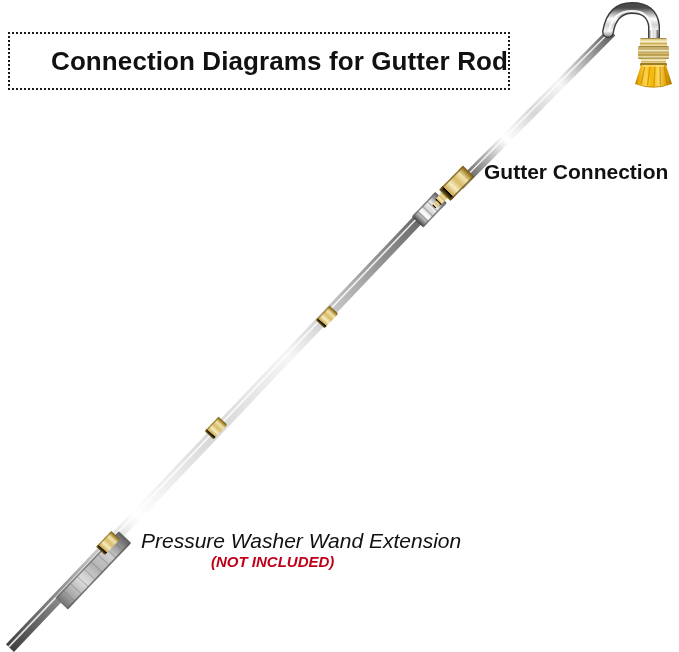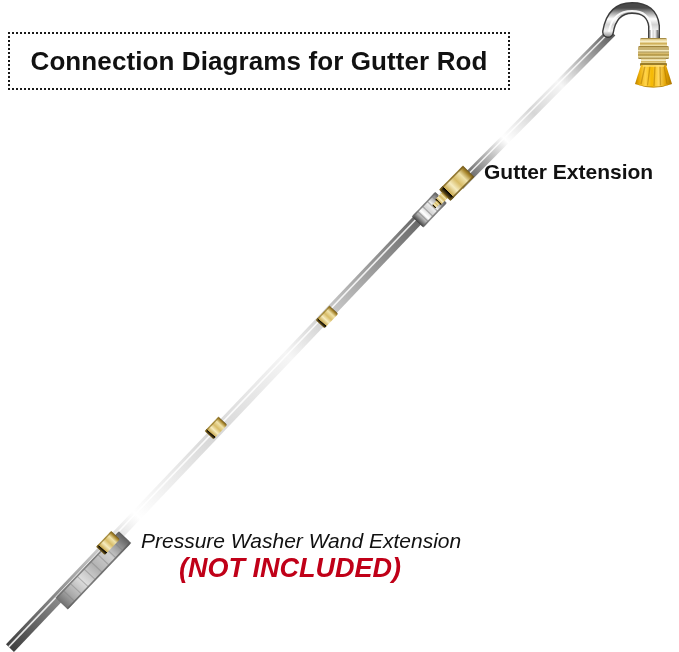--- a/index.html
+++ b/index.html
@@ -20,21 +20,21 @@
   #title-box {
     position: absolute;
     left: 8px;
     top: 32px;
     width: 502px;
     height: 58px;
     border: 2px dotted #1a1a1a;
     box-sizing: border-box;
     display: flex;
     align-items: center;
-    justify-content: center;
+    justify-content: flex-end;
   }
   #title-text {
     font-family: "Liberation Sans", sans-serif;
     font-size: 26px;
     font-weight: bold;
     color: #111111;
     letter-spacing: 0.1px;
     white-space: nowrap;
   }
 
@@ -53,23 +53,23 @@
     left: 141px;
     top: 529px;
     font-size: 21px;
     font-weight: normal;
     font-style: italic;
     color: #111111;
     white-space: nowrap;
   }
   #label-notincluded {
     position: absolute;
-    left: 179px;
+    left: 211px;
     top: 553px;
-    font-size: 27px;
+    font-size: 15px;
     font-weight: bold;
     font-style: italic;
     color: #c00018;
     white-space: nowrap;
   }
 
   
   #artwork {
     position: absolute;
     left: 0;
@@ -250,19 +250,19 @@
         <path d="M 635 84 Q 653.5 91 672 84 Q 653.5 89.5 635 84 Z" fill="#8a5c00" opacity="0.65"></path>
         <rect x="643" y="65" width="21" height="2" fill="#ffe07a" opacity="0.65"></rect>
       </g>
     </g>
   </svg>
 
   <div id="title-box">
     <span id="title-text">Connection Diagrams for Gutter Rod</span>
   </div>
 
-  <div id="label-gutter">Gutter Extension</div>
+  <div id="label-gutter">Gutter Connection</div>
 
   <div id="label-wand">Pressure Washer Wand Extension</div>
 
   <div id="label-notincluded">(NOT INCLUDED)</div>
 
 </div>
 
 </body></html>

